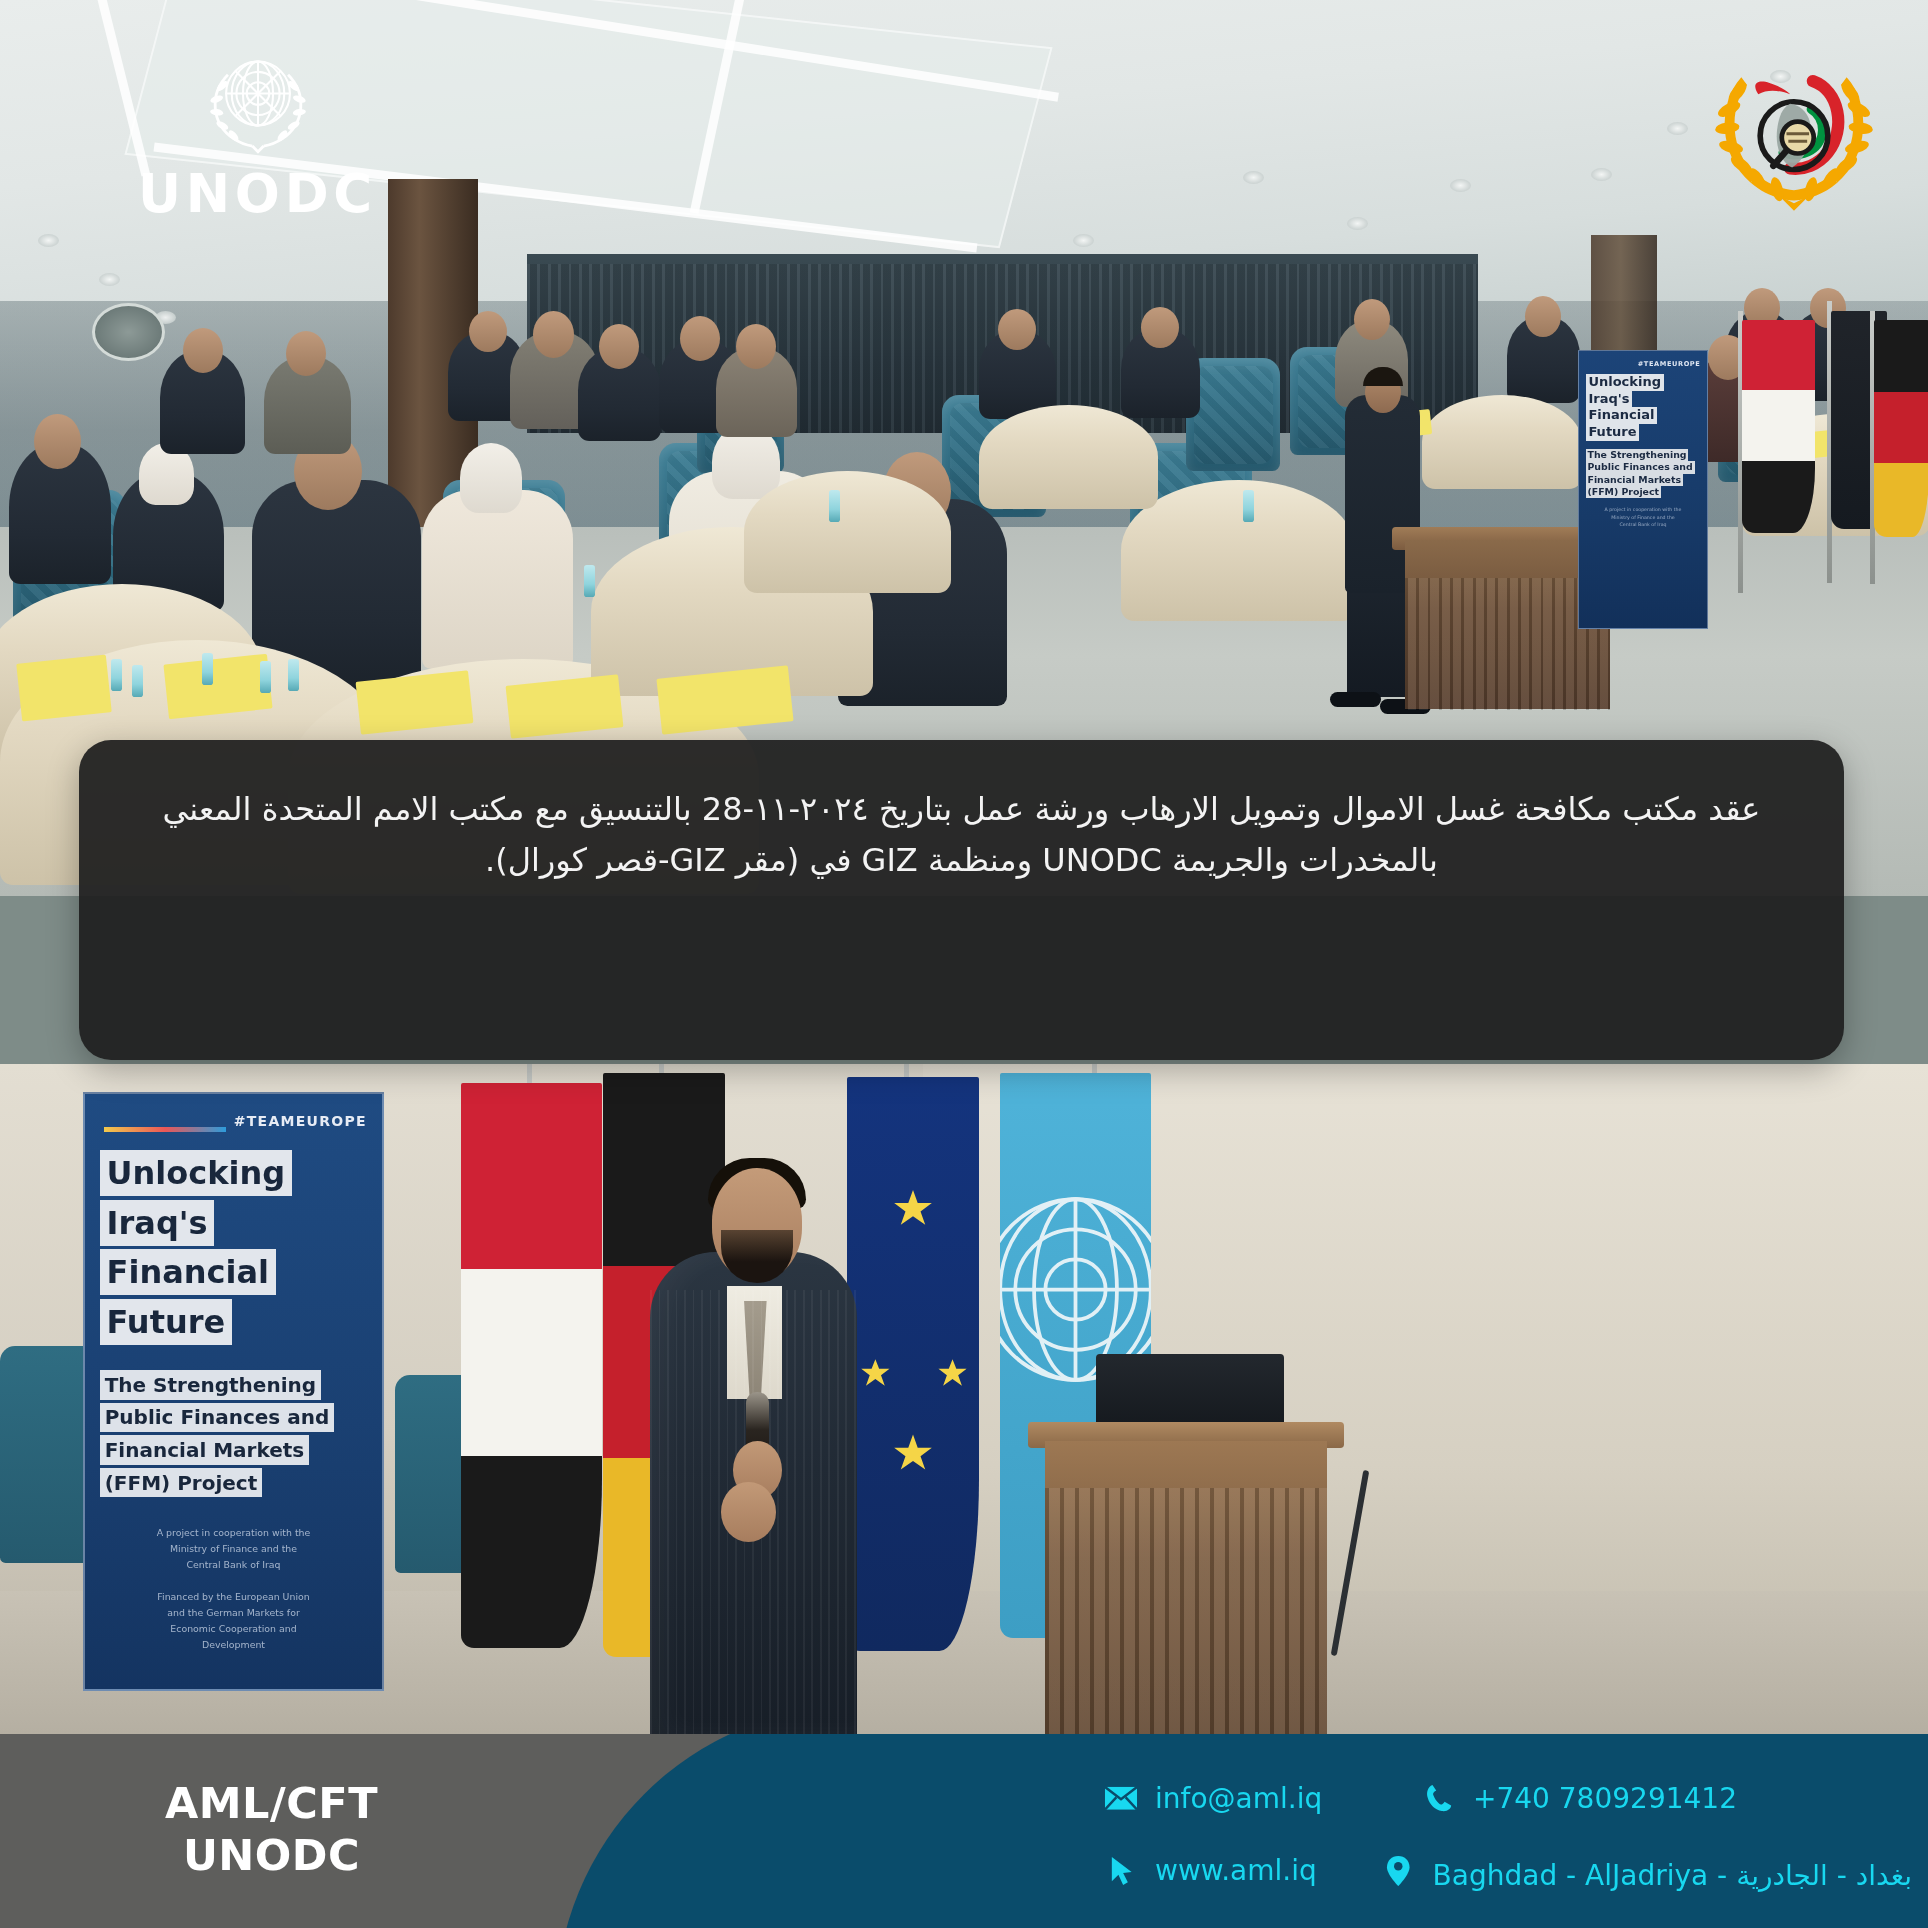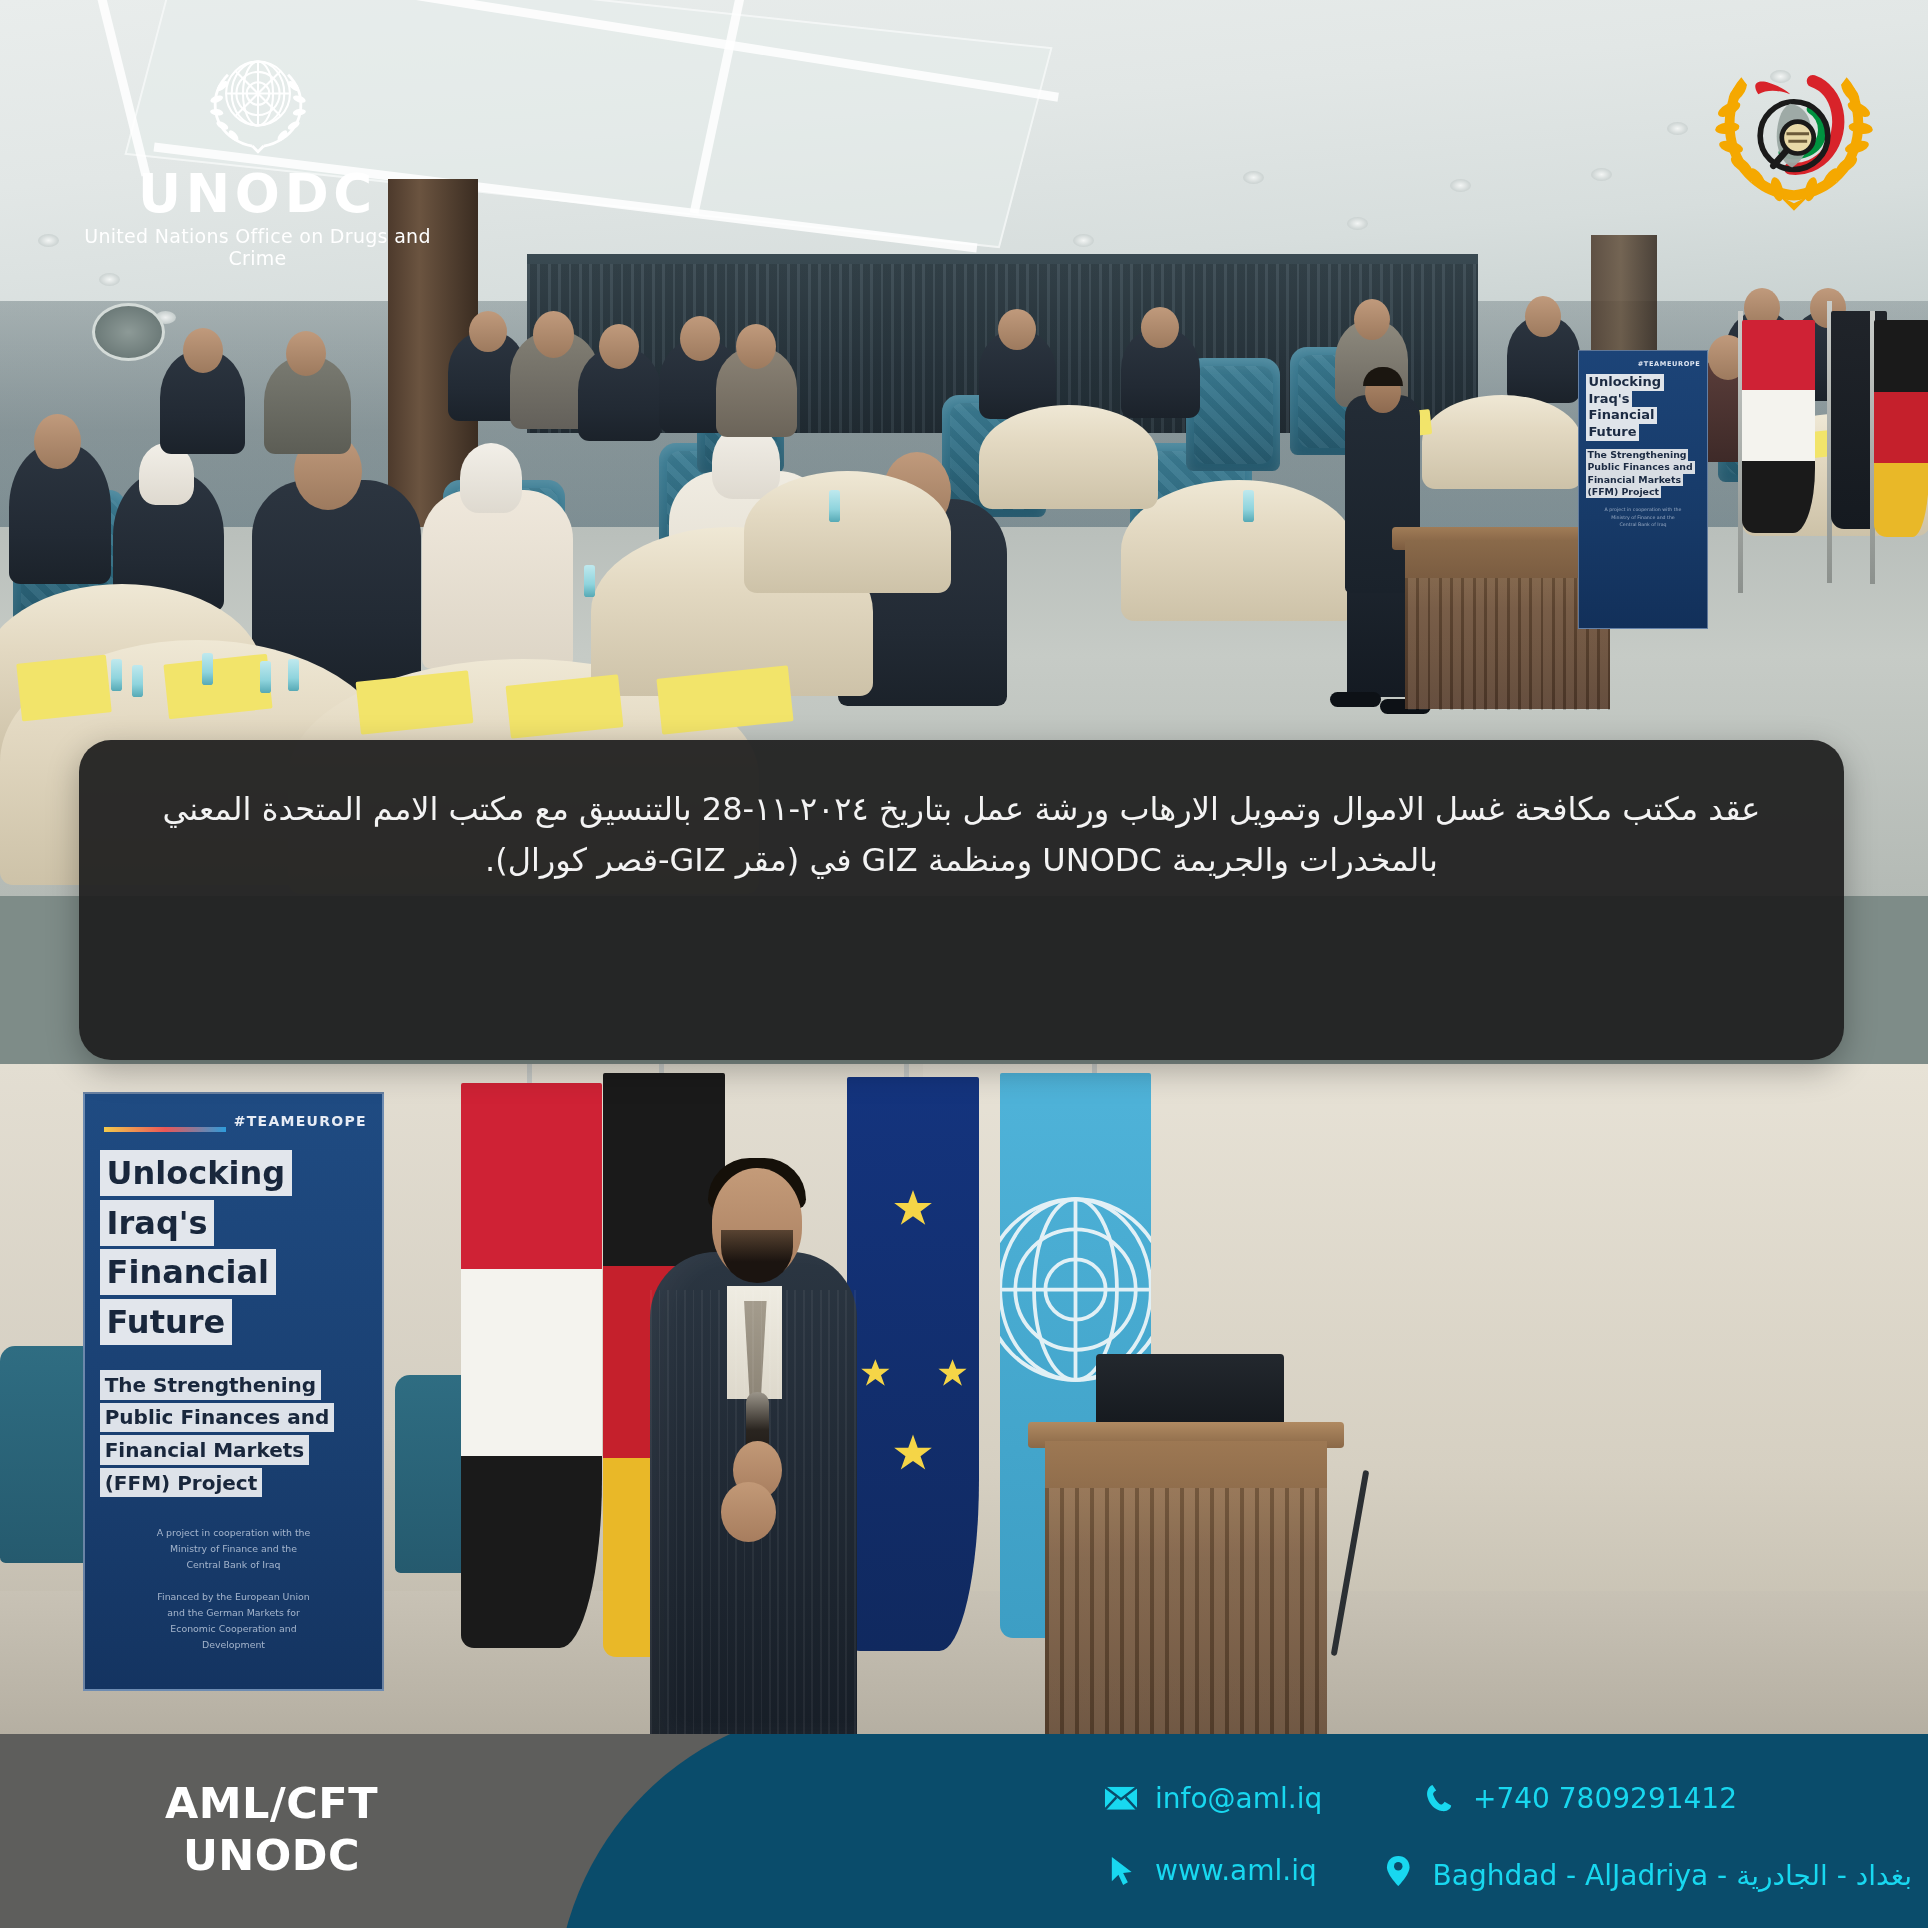--- a/index.html
+++ b/index.html
@@ -545,21 +545,20 @@
           <ellipse cx="40" cy="103" rx="7" ry="3.4" transform="rotate(50 40 103)"></ellipse>
           <ellipse cx="104" cy="50" rx="7" ry="3.4" transform="rotate(42 104 50)"></ellipse>
           <ellipse cx="110" cy="64" rx="7" ry="3.4" transform="rotate(18 110 64)"></ellipse>
           <ellipse cx="110" cy="78" rx="7" ry="3.4" transform="rotate(-8 110 78)"></ellipse>
           <ellipse cx="104" cy="92" rx="7" ry="3.4" transform="rotate(-30 104 92)"></ellipse>
           <ellipse cx="92" cy="103" rx="7" ry="3.4" transform="rotate(-50 92 103)"></ellipse>
         </g>
       </svg>
     </div>
     <div class="unodc-word">UNODC</div>
-    <div class="unodc-sub">United Nations Office on Drugs and Crime</div>
   </div>
 
   <div class="aml-logo">
     <svg width="188" height="188" viewBox="0 0 200 200">
       <g fill="#F5A800">
         <path d="M44 44 C18 72 20 128 54 156 L60 148 C32 124 30 76 50 52 Z"></path>
         <path d="M156 44 C182 72 180 128 146 156 L140 148 C168 124 170 76 150 52 Z"></path>
         <path d="M54 156 C68 168 84 174 100 175 C116 174 132 168 146 156 L140 148 C126 158 113 163 100 164 C87 163 74 158 60 148 Z"></path>
         <g>
           <ellipse cx="40" cy="60" rx="13" ry="6" transform="rotate(-50 40 60)"></ellipse>

